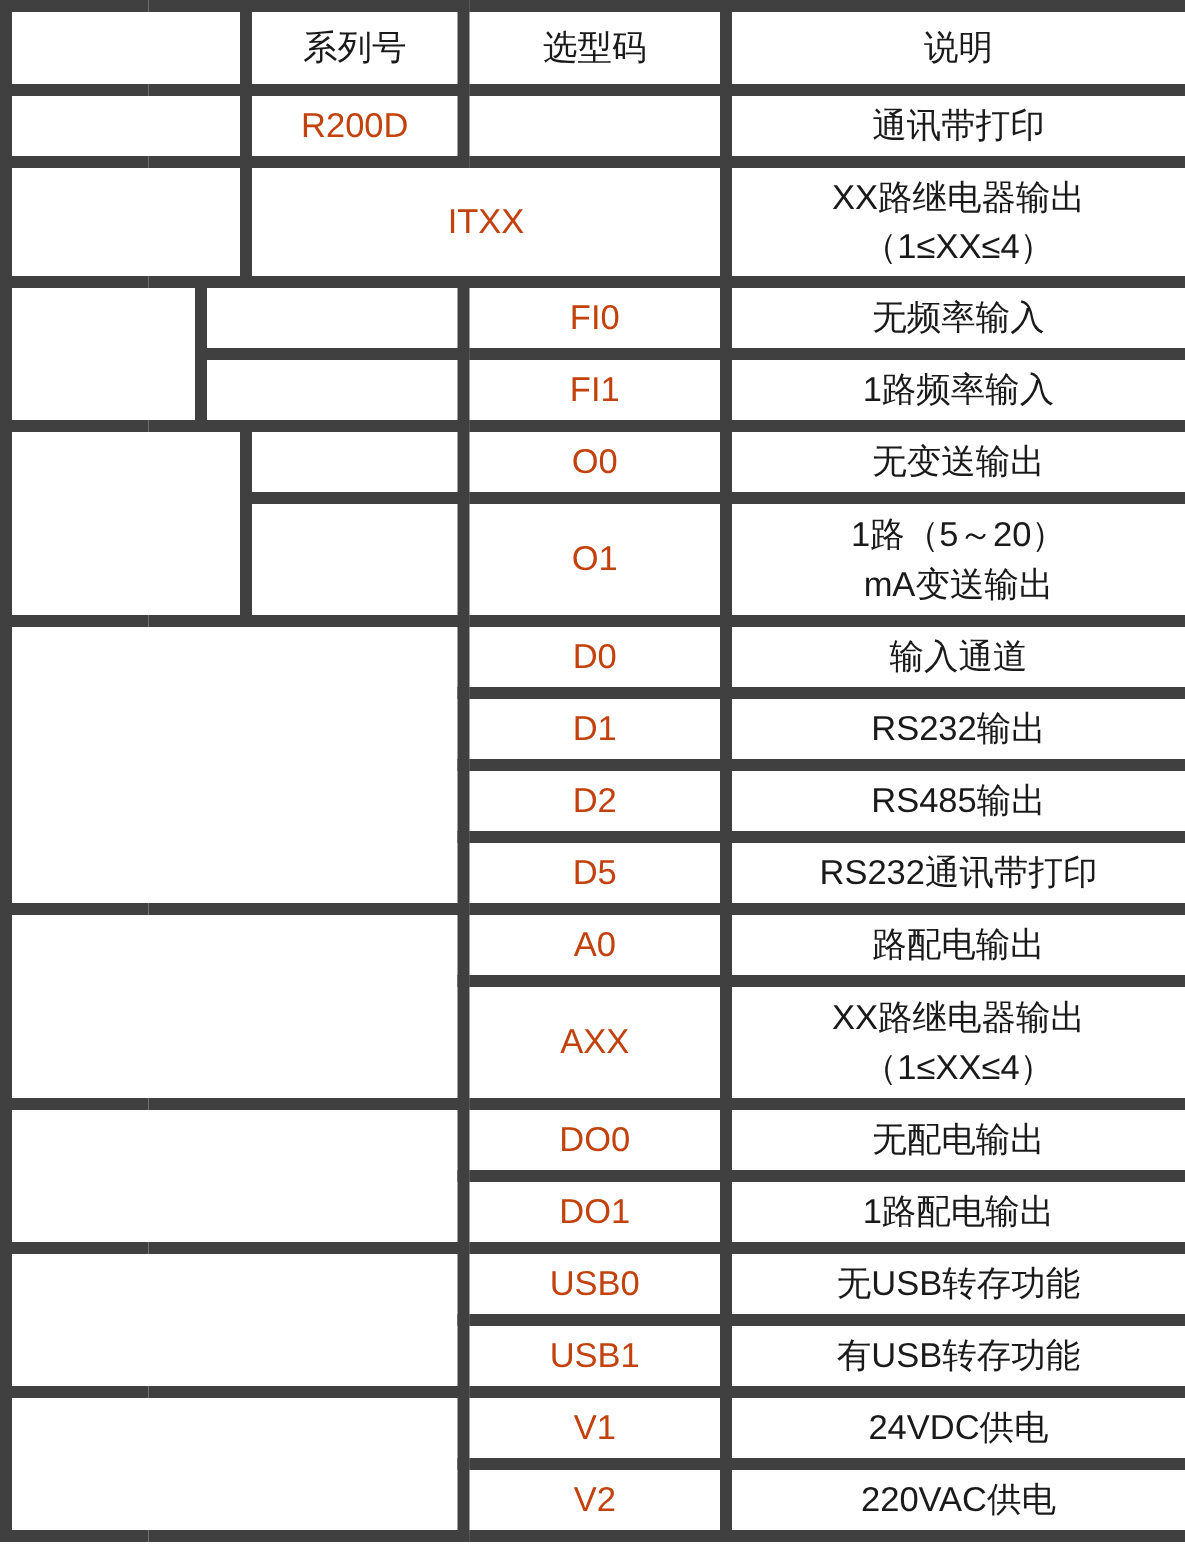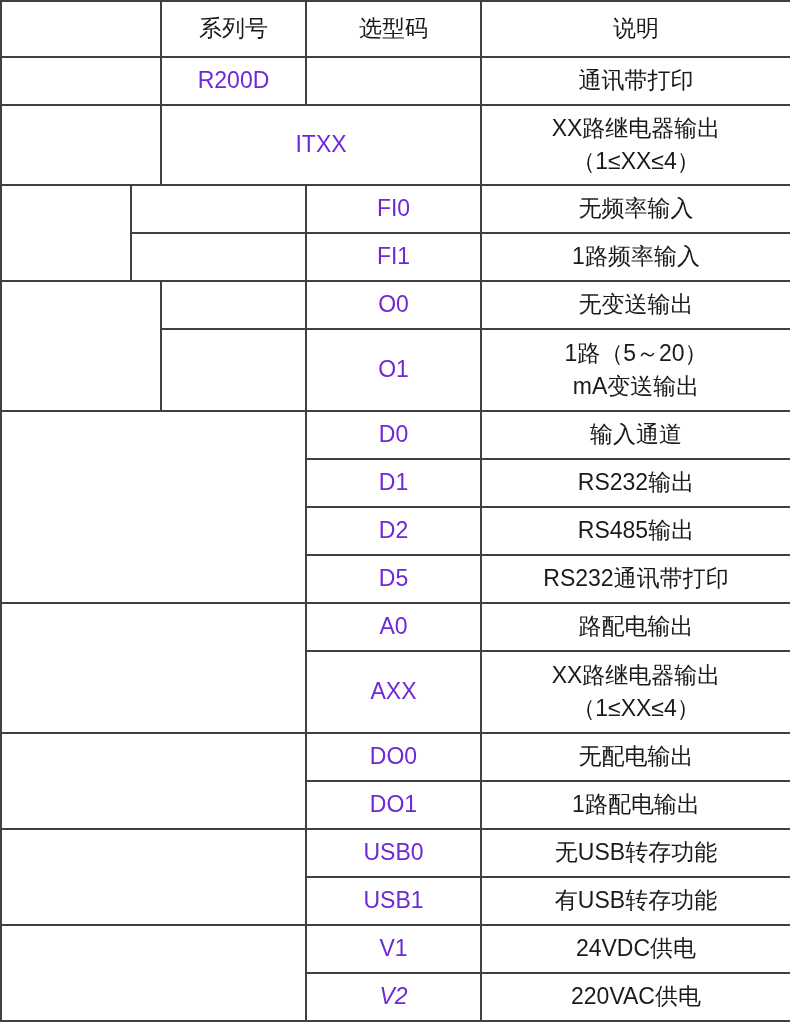--- a/index.html
+++ b/index.html
@@ -12,48 +12,47 @@
     height: 1031px;
     font-family: "Liberation Sans", "DejaVu Sans", sans-serif;
     color: #1a1a1a;
   }
   #spec-table {
     width: 790px;
     border-collapse: collapse;
     table-layout: fixed;
   }
   #spec-table td {
-    border: 2px solid #404040;
+    border: 8px solid #404040;
     padding: 0;
     text-align: center;
     vertical-align: middle;
     font-size: 23px;
     line-height: 1.35;
     background: #ffffff;
   }
   
   td.teal {
     background: #15a5b0;
     color: #ffffff;
     font-weight: bold;
     font-size: 25px;
     letter-spacing: 1px;
   }
   
   td.code {
     text-align: left;
     padding-left: 10px;
-    color: #6d28d9;
+    color: #c2410c;
     border: none;
     border-bottom: 2px solid #c9c9c9;
     font-size: 24px;
   }
   td.code.last {
     border-bottom: 2px solid #c9c9c9;
-    font-style: italic;
   }
   td.desc {
     border: none;
     border-bottom: 2px solid #c9c9c9;
     border-left: 2px solid #c9c9c9;
     font-size: 24px;
     padding: 6px 4px;
   }
   td.head {
     border: none;

